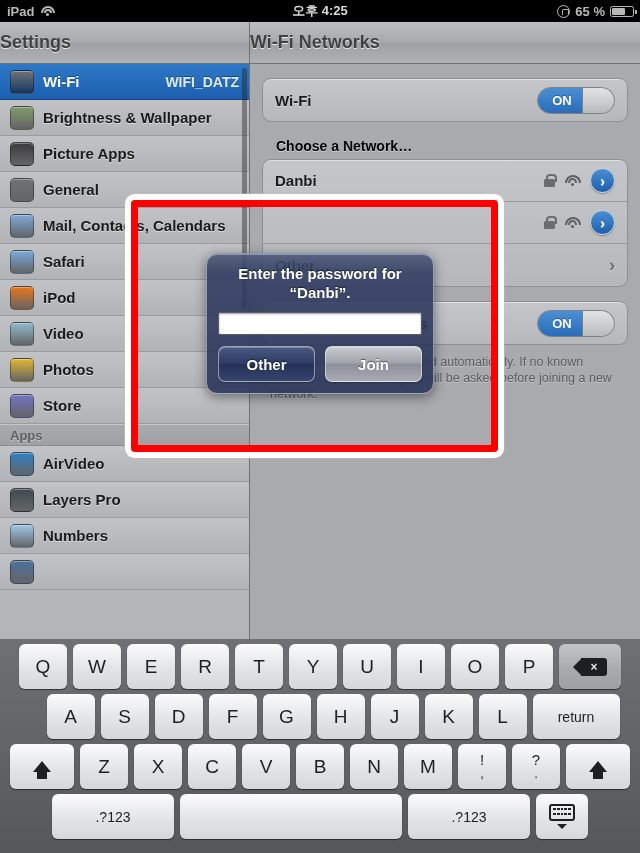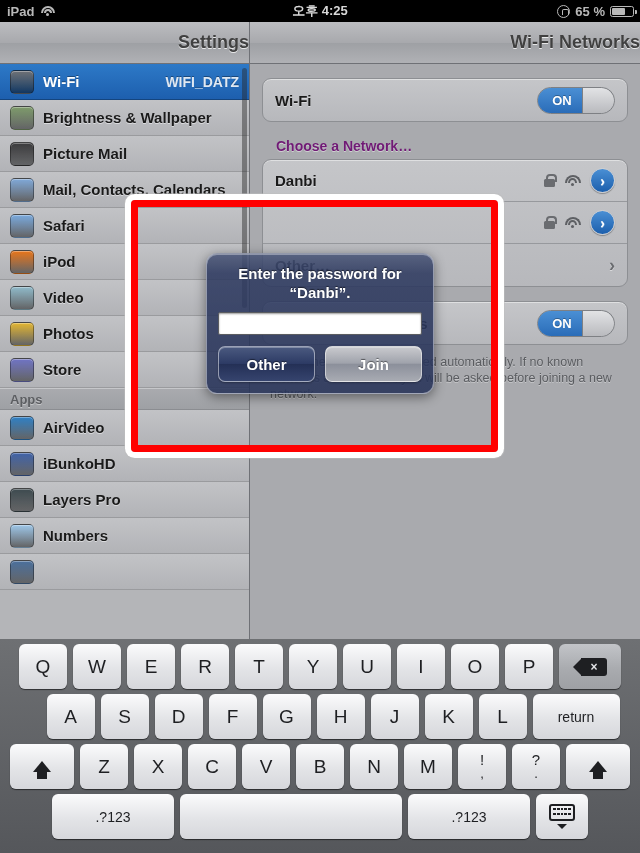--- a/index.html
+++ b/index.html
@@ -44,21 +44,21 @@
   }
   .battery::after {
     content:""; position:absolute; right:-4px; top:3px; width:2px; height:4px;
     background:#b8b8b8; border-radius: 0 1px 1px 0;
   }
   .battery i { display:block; height:100%; width:65%; background:#b8b8b8; border-radius:1px; }
 
   
   .navbar {
     position: absolute; top: 22px; height: 42px;
-    display: flex; align-items: center; justify-content: flex-end;
+    display: flex; align-items: center; justify-content: flex-start;
     font-size: 18px; font-weight: bold; color: #404040;
     text-shadow: 0 1px 0 rgba(255,255,255,0.75);
     background: linear-gradient(to bottom, #bcbdc0 0%, #a8a9ad 50%, #9ea0a4 51%, #b0b1b5 100%);
     border-bottom: 1px solid #6f7176;
   }
   #nav-left  { left: 0;   width: 250px; border-right: 1px solid #6f7176; }
   #nav-right { left: 250px; width: 390px; }
 
   
   .sidebar {
@@ -112,21 +112,21 @@
   .d-row {
     height: 42px; display: flex; align-items: center; padding: 0 12px;
     font-size: 15px; font-weight: bold; color: #1a1a1a;
     text-shadow: 0 1px 0 rgba(255,255,255,0.45);
     border-bottom: 1px solid #97999d;
   }
   .d-row:last-child { border-bottom: none; }
   .d-row .label { flex: 1; }
   .group-head {
     margin: 16px 0 5px 26px; font-size: 14px; font-weight: bold;
-    color: #701a75; text-shadow: 0 1px 0 rgba(255,255,255,0.45);
+    color: #000000; text-shadow: 0 1px 0 rgba(255,255,255,0.45);
   }
   .footnote {
     margin: 9px 20px 0 20px; font-size: 12.5px; line-height: 16px;
     color: #5a5c60; text-shadow: 0 1px 0 rgba(255,255,255,0.35);
   }
   .toggle {
     width: 78px; height: 27px; border-radius: 14px; position: relative;
     border: 1px solid #7e8084; overflow: hidden; flex: none;
     background: linear-gradient(to bottom,#9fa1a5,#b6b7bb);
   }
@@ -308,21 +308,25 @@
           <span class="appicon" style="background: linear-gradient(rgb(111, 113, 117), rgba(0, 0, 0, 0.45));"></span>
           <span class="label">Wi-Fi</span>
           <span class="value">WIFI_DATZ</span>
         </div>
         <div class="sb-row">
           <span class="appicon" style="background: linear-gradient(rgb(125, 154, 106), rgba(0, 0, 0, 0.45));"></span>
           <span class="label">Brightness &amp; Wallpaper</span>
         </div>
         <div class="sb-row">
           <span class="appicon" style="background: linear-gradient(rgb(58, 58, 60), rgba(0, 0, 0, 0.45));"></span>
-          <span class="label">Picture Mail</span>
+          <span class="label">Picture Apps</span>
+        </div>
+        <div class="sb-row">
+          <span class="appicon" style="background: linear-gradient(rgb(110, 112, 116), rgba(0, 0, 0, 0.45));"></span>
+          <span class="label">General</span>
         </div>
         <div class="sb-row">
           <span class="appicon" style="background: linear-gradient(rgb(127, 168, 216), rgba(0, 0, 0, 0.45));"></span>
           <span class="label">Mail, Contacts, Calendars</span>
         </div>
         <div class="sb-row">
           <span class="appicon" style="background: linear-gradient(rgb(121, 169, 221), rgba(0, 0, 0, 0.45));"></span>
           <span class="label">Safari</span>
         </div>
         <div class="sb-row">
@@ -338,24 +342,20 @@
           <span class="label">Photos</span>
         </div>
         <div class="sb-row">
           <span class="appicon" style="background: linear-gradient(rgb(111, 115, 196), rgba(0, 0, 0, 0.45));"></span>
           <span class="label">Store</span>
         </div>
         <div class="sb-group">Apps</div>
         <div class="sb-row">
           <span class="appicon" style="background: linear-gradient(rgb(46, 127, 196), rgba(0, 0, 0, 0.45));"></span>
           <span class="label">AirVideo</span>
-        </div>
-        <div class="sb-row">
-          <span class="appicon" style="background: linear-gradient(rgb(63, 98, 168), rgba(0, 0, 0, 0.45));"></span>
-          <span class="label">iBunkoHD</span>
         </div>
         <div class="sb-row">
           <span class="appicon" style="background: linear-gradient(rgb(61, 74, 79), rgba(0, 0, 0, 0.45));"></span>
           <span class="label">Layers Pro</span>
         </div>
         <div class="sb-row">
           <span class="appicon" style="background: linear-gradient(rgb(157, 198, 232), rgba(0, 0, 0, 0.45));"></span>
           <span class="label">Numbers</span>
         </div>
         <div class="sb-row">

